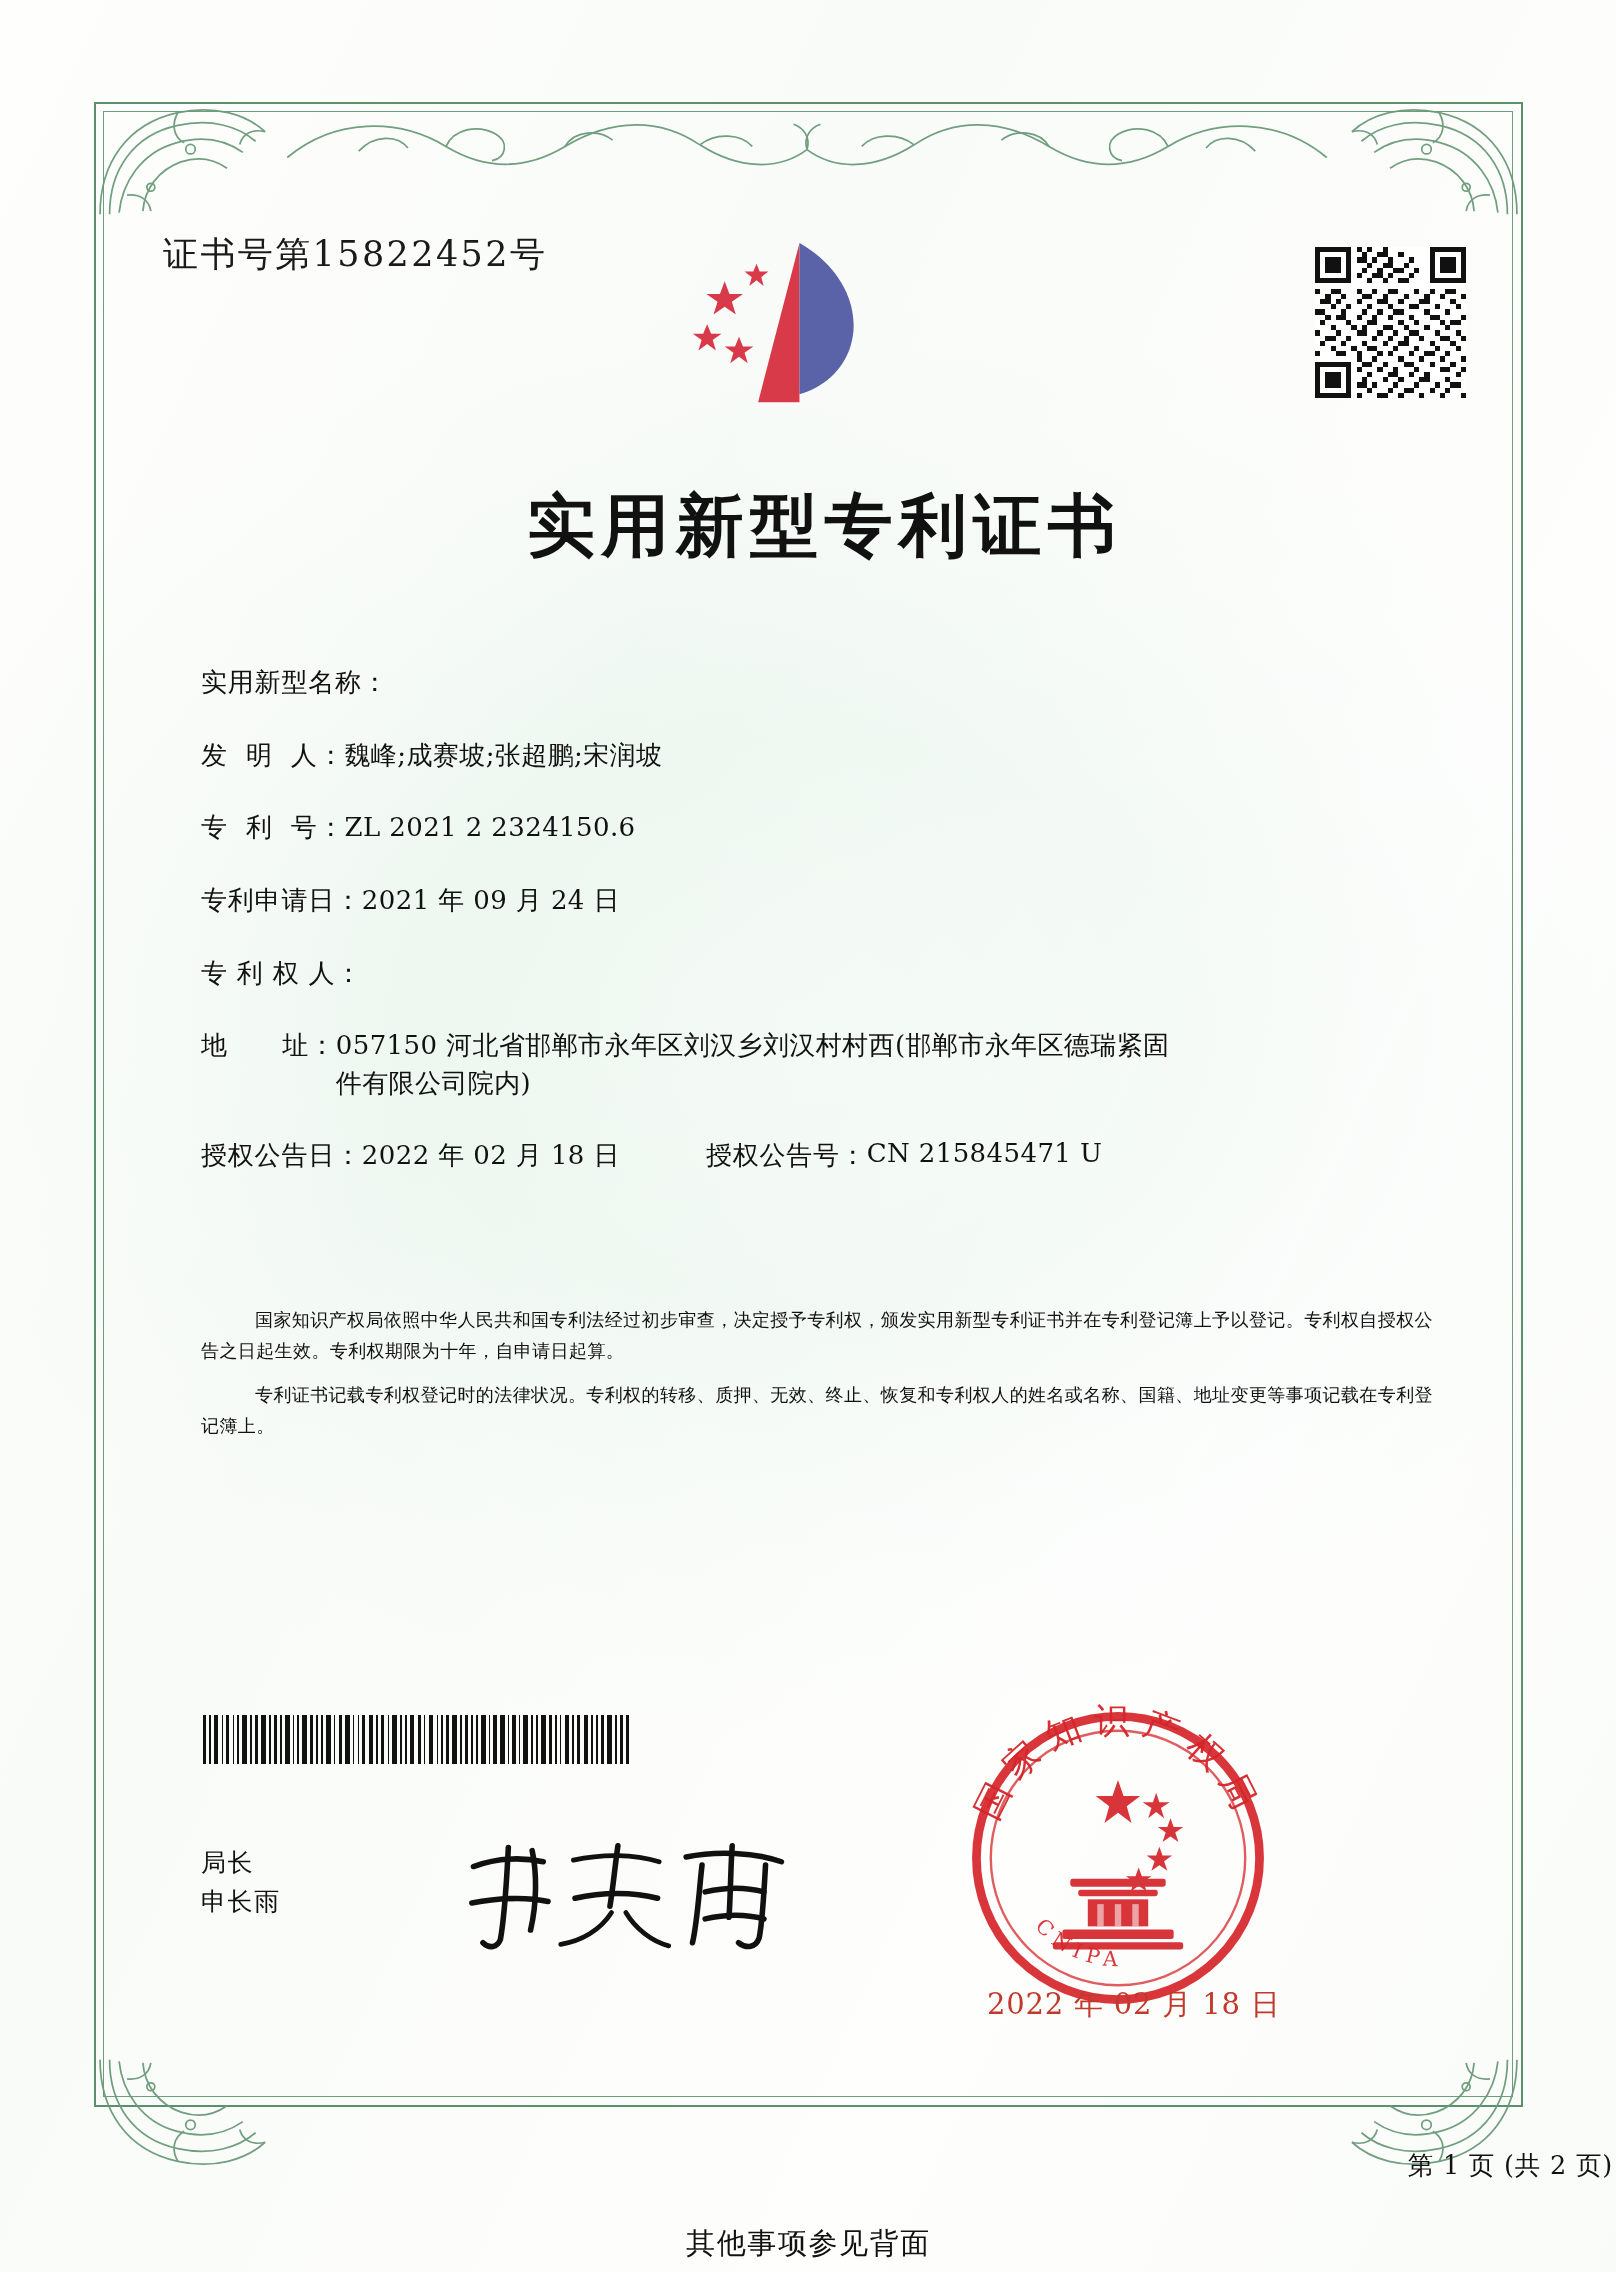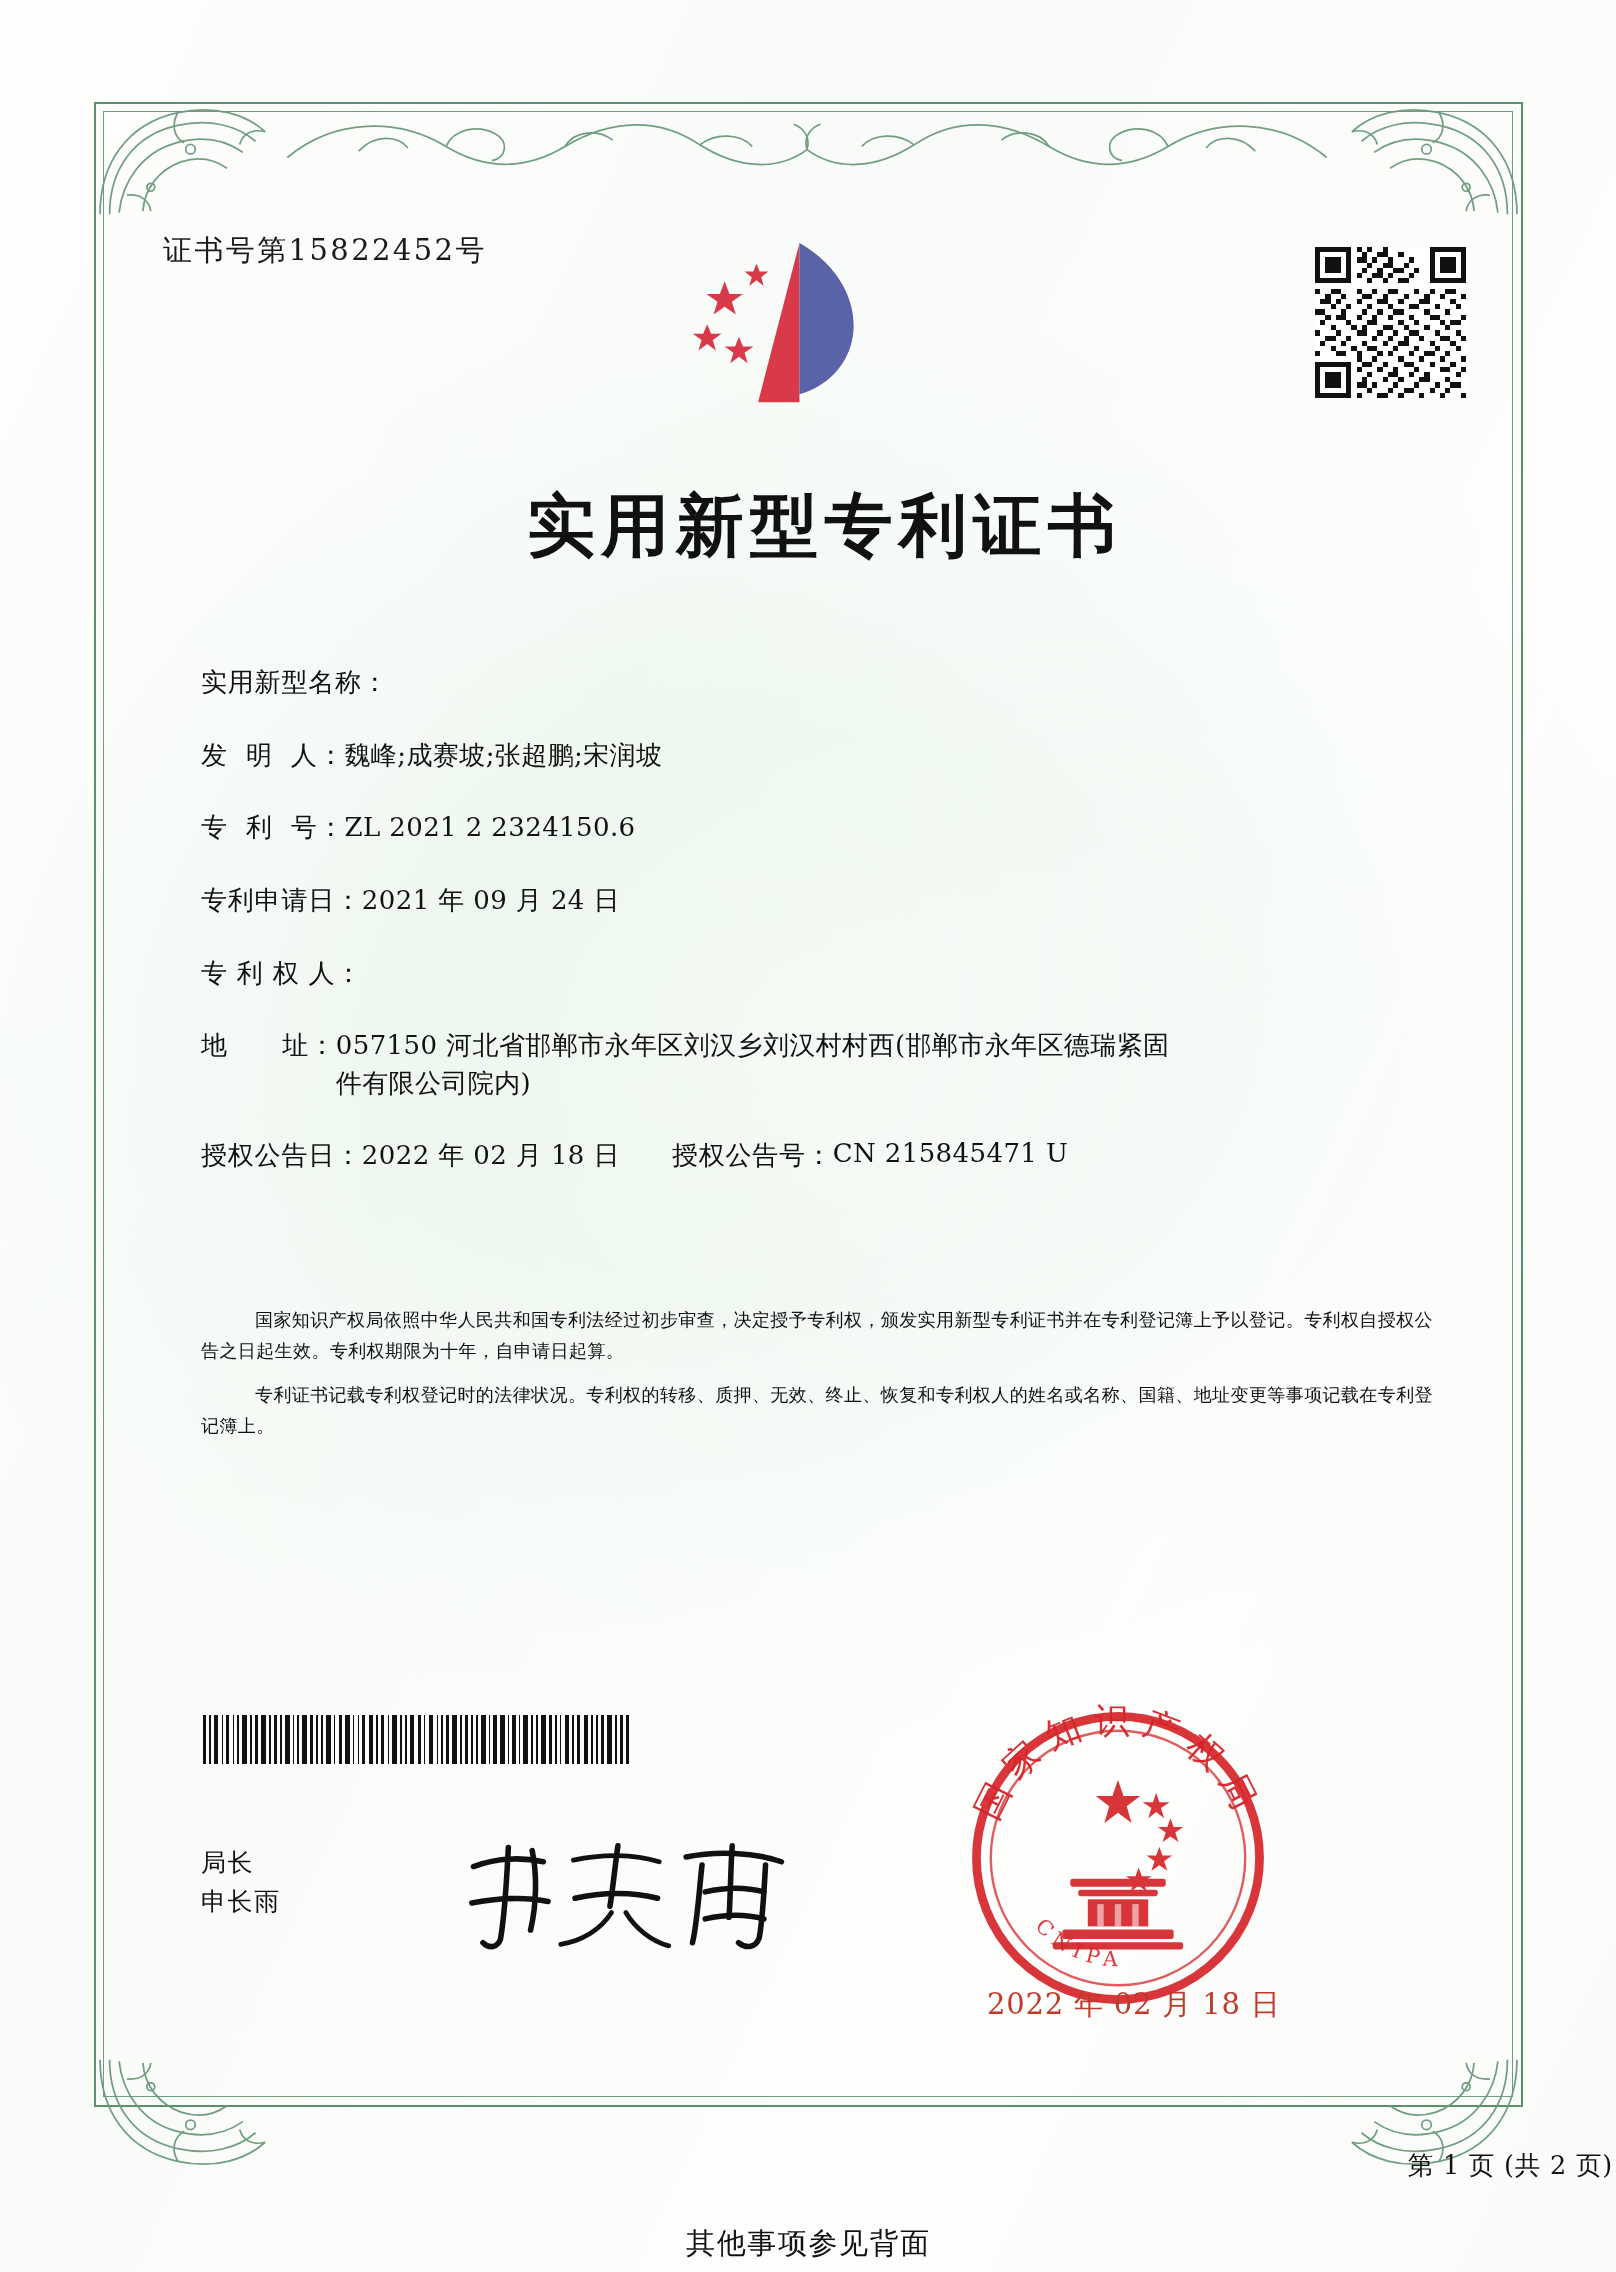--- a/index.html
+++ b/index.html
@@ -70,21 +70,21 @@
     height: 73px;
     color: #6a9a79;
     opacity: .95;
   }
 
   
   .cert-no {
     position: absolute;
     left: 163px;
     top: 231px;
-    font-size: 29px;
+    font-size: 35px;
     letter-spacing: 2.4px;
     color: #1a1a1a;
     font-family: "DejaVu Serif", "Liberation Serif", serif;
   }
   .logo {
     position: absolute;
     left: 680px;
     top: 235px;
     width: 231px;
     height: 191px;
@@ -139,21 +139,21 @@
   }
   .field-value.wrap {
     max-width: 859px;
   }
   .row-two {
     display: flex;
     align-items: flex-start;
     font-size: 26px;
     margin-bottom: 35px;
   }
-  .row-two .seg2 { margin-left: 52px; }
+  .row-two .seg2 { margin-left: 86px; }
 
   
   .paras {
     position: absolute;
     left: 201px;
     top: 1305px;
     width: 1232px;
     font-family: "DejaVu Serif", "Liberation Serif", serif;
     font-size: 18px;
     line-height: 1.72;

